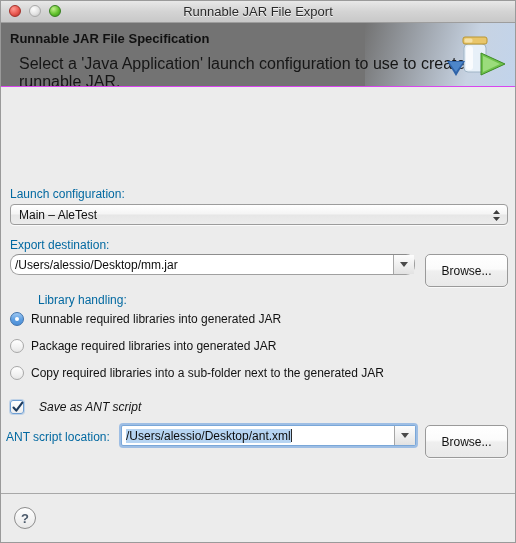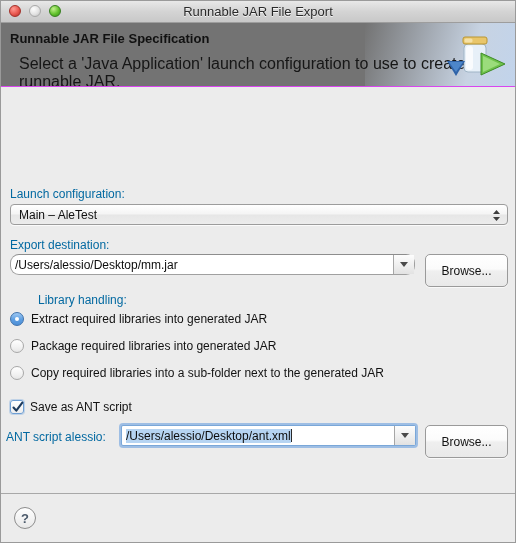--- a/index.html
+++ b/index.html
@@ -254,23 +254,24 @@
     border-radius: 50%;
     background: #ffffff;
   }
 
   
   .check-row {
     position: absolute;
     left: 9px;
     display: flex;
     align-items: center;
-    gap: 6px;
+    gap: 15px;
     font-size: 12px;
     color: #121212;
+    font-style: italic;
   }
   .checkbox {
     width: 14px;
     height: 14px;
     box-sizing: border-box;
     border-radius: 3px;
     background: linear-gradient(to bottom, #ffffff 0%, #f6f6f6 60%, #ededed 100%);
     border: 1px solid #6f9fd4;
     box-shadow: 0 0 0 1px rgba(140,180,225,0.45);
     position: relative;
@@ -366,21 +367,21 @@
         <span class="tri-down"></span>
       </div>
     </div>
 
     <div class="btn" style="left:424px; top:167px; width:83px;">Browse...</div>
 
     <div class="lbl" style="left:9px; top:206px;margin-left:28px;">Library handling:</div>
 
     <div class="radio-row" style="top:225px;">
       <span class="radio checked"></span>
-      <span>Extract required libraries into generated JAR</span>
+      <span>Runnable required libraries into generated JAR</span>
     </div>
 
     <div class="radio-row" style="top:279px;">
       <span class="radio"></span>
       <span>Copy required libraries into a sub-folder next to the generated JAR</span>
     </div>
 
     <div class="radio-row" style="top:252px;">
       <span class="radio"></span>
       <span>Package required libraries into generated JAR</span>
@@ -388,21 +389,21 @@
 
     <div class="check-row" style="top:313px;">
       <span class="checkbox">
         <svg width="12" height="13" viewBox="0 0 12 13" xmlns="http://www.w3.org/2000/svg">
           <path d="M1.5 6.5 L4.3 9.6 L10.3 1.6" fill="none" stroke="#1d3a5c" stroke-width="2.1" stroke-linecap="round" stroke-linejoin="round"></path>
         </svg>
       </span>
       <span>Save as ANT script</span>
     </div>
 
-    <div class="lbl" style="left:5px; top:343px;">ANT script alessio:</div>
+    <div class="lbl" style="left:5px; top:343px;">ANT script location:</div>
 
     <div class="combo focused" style="left:120px; top:338px; width:295px;">
       <div class="combo-input">
         <span class="sel-text">/Users/alessio/Desktop/ant.xml</span>
           <span class="caret"></span>
       </div>
       <div class="combo-arrow">
         <span class="tri-down"></span>
       </div>
     </div>

